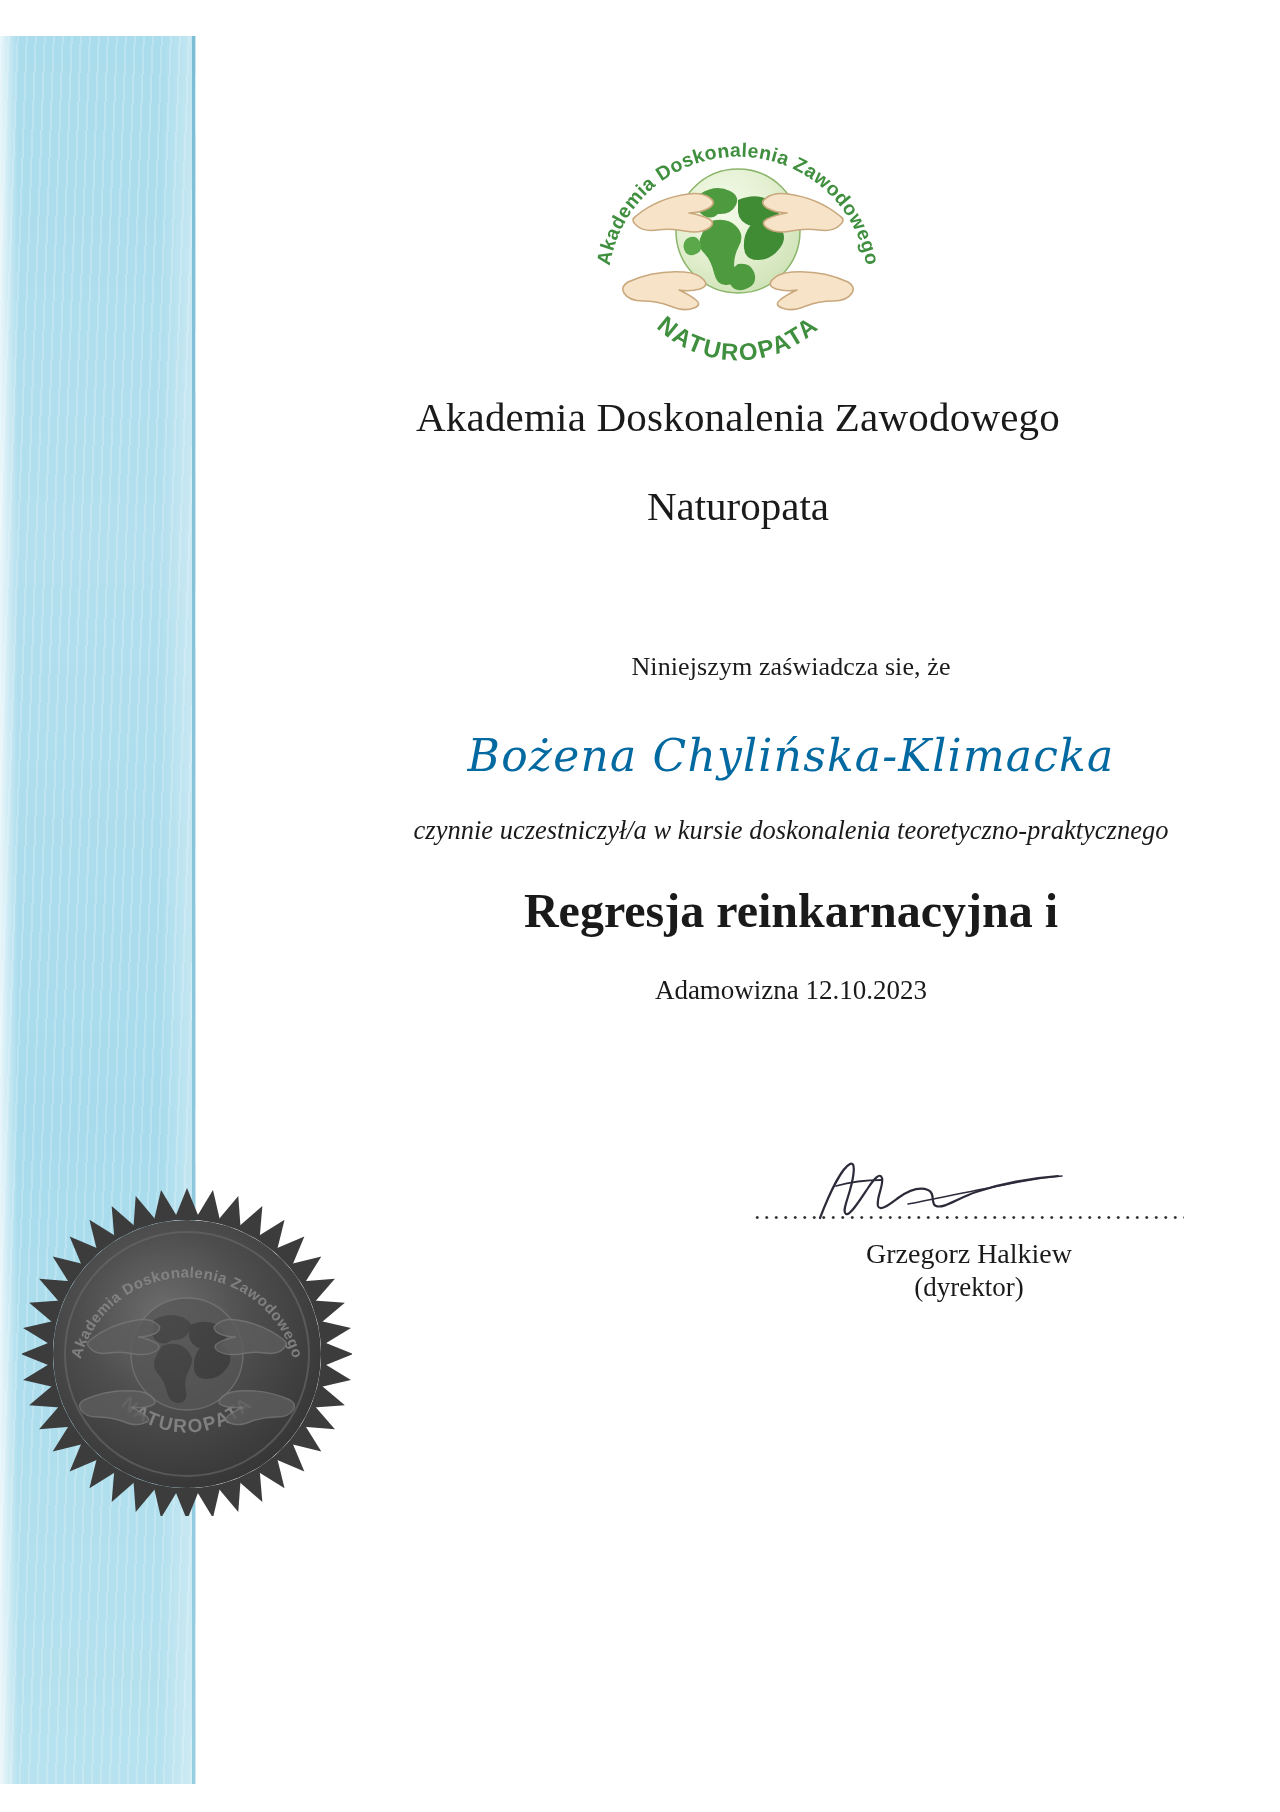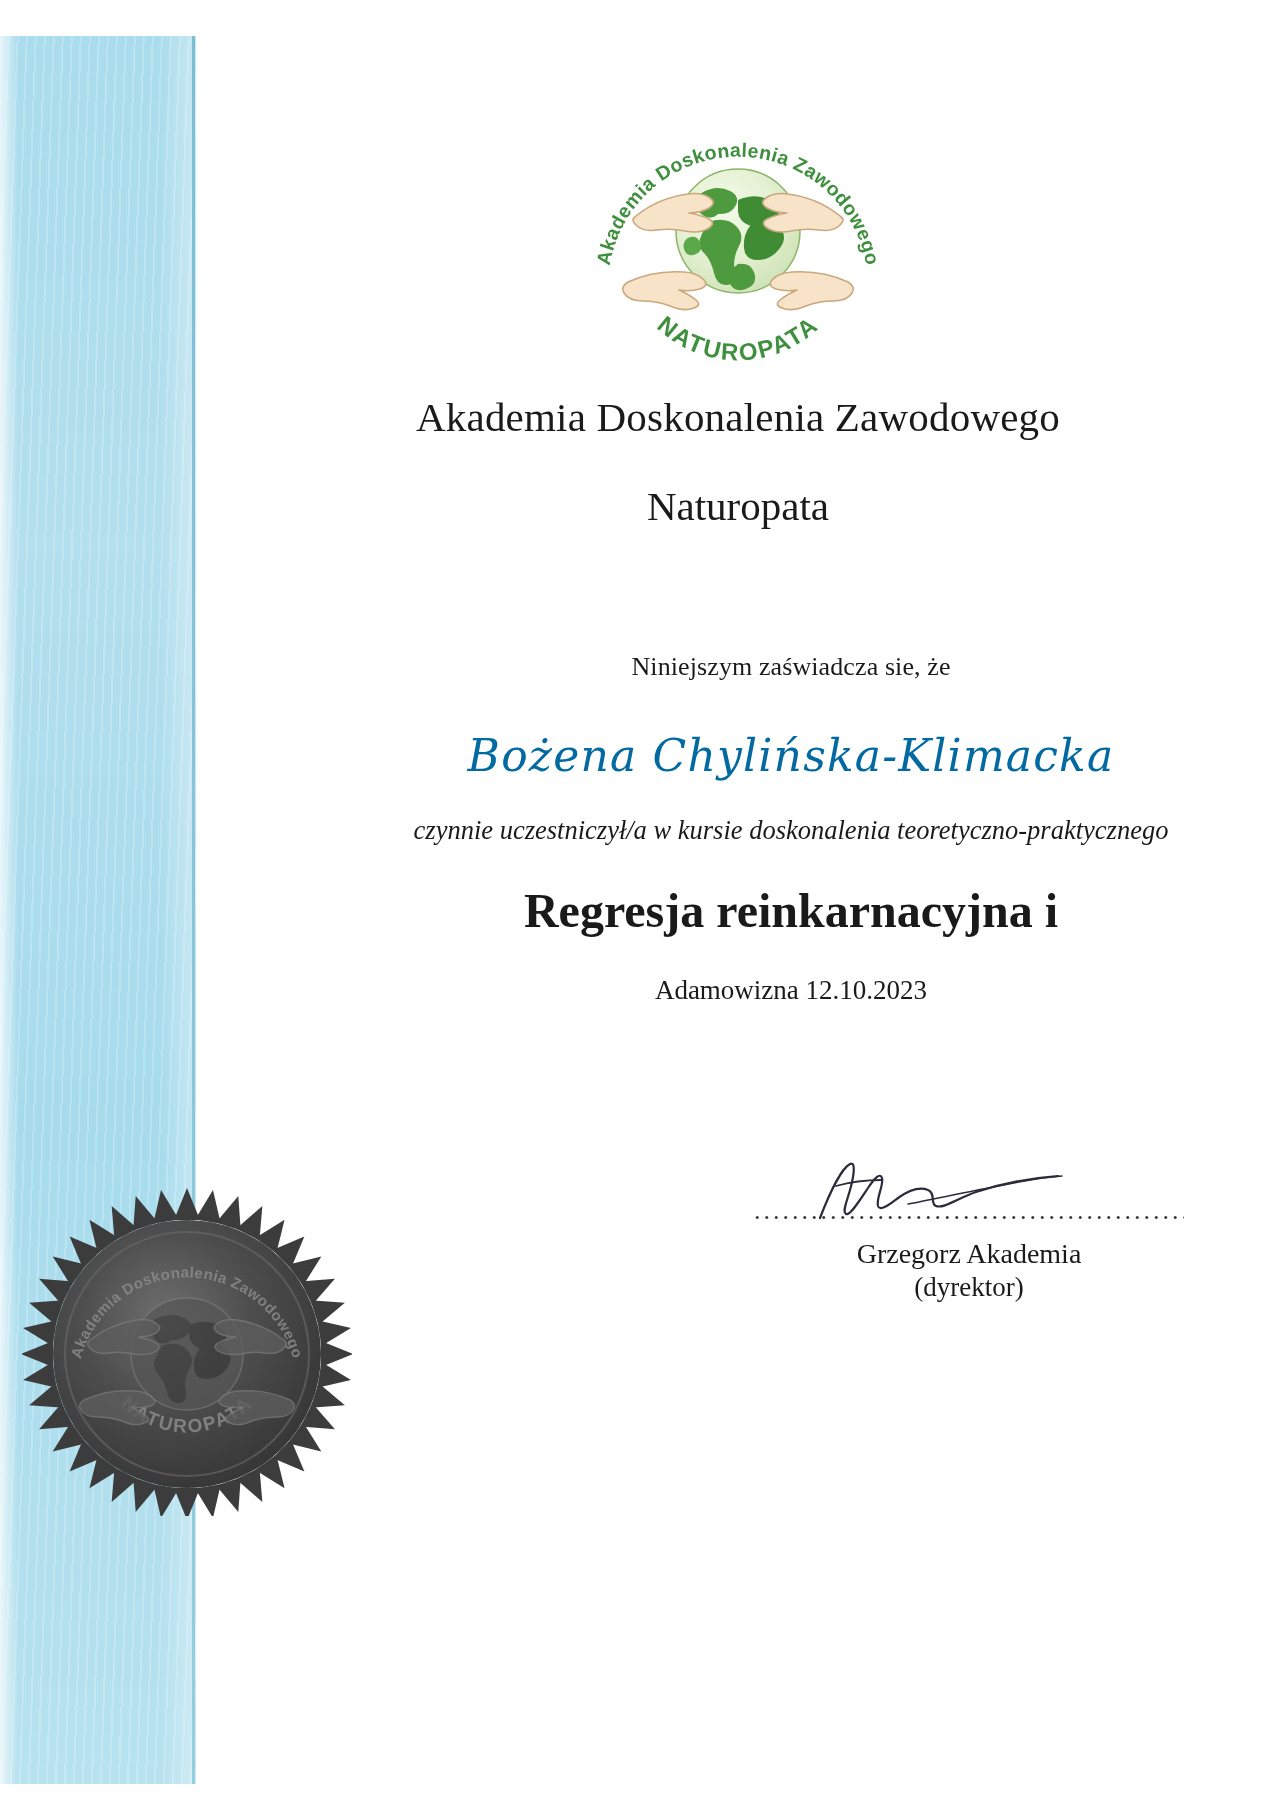--- a/index.html
+++ b/index.html
@@ -268,21 +268,21 @@
     <svg id="sig-scribble" viewBox="0 0 300 78" aria-hidden="true">
       <g fill="none" stroke="#2b2b3a" stroke-width="2.2" stroke-linecap="round">
         <path d="M30,66 C40,40 52,16 60,12 C66,9 64,24 60,38 C57,49 52,60 56,62
                  C60,64 70,48 78,36 C84,27 90,20 92,26 C94,33 86,46 88,54
                  C90,60 100,52 108,46 C118,39 128,34 138,38 C146,41 140,52 146,54
                  C154,57 168,46 186,40 C210,32 240,26 268,24"></path>
         <path d="M46,34 C60,30 76,28 92,28" stroke-width="1.8"></path>
         <path d="M118,52 C140,48 176,40 214,33 C238,28 258,25 272,24" stroke-width="1.4"></path>
       </g>
     </svg>
-    <div id="sig-name">Grzegorz Akademia</div>
+    <div id="sig-name">Grzegorz Halkiew</div>
     <div id="sig-role">(dyrektor)</div>
   </div>
 
 </div>
 
 <div id="seal">
   <svg viewBox="0 0 330 330" width="330" height="330" aria-hidden="true">
     <defs>
       <radialGradient id="sealGrad" cx="42%" cy="36%" r="70%">
         <stop offset="0%" stop-color="#6e6e6e"></stop>

